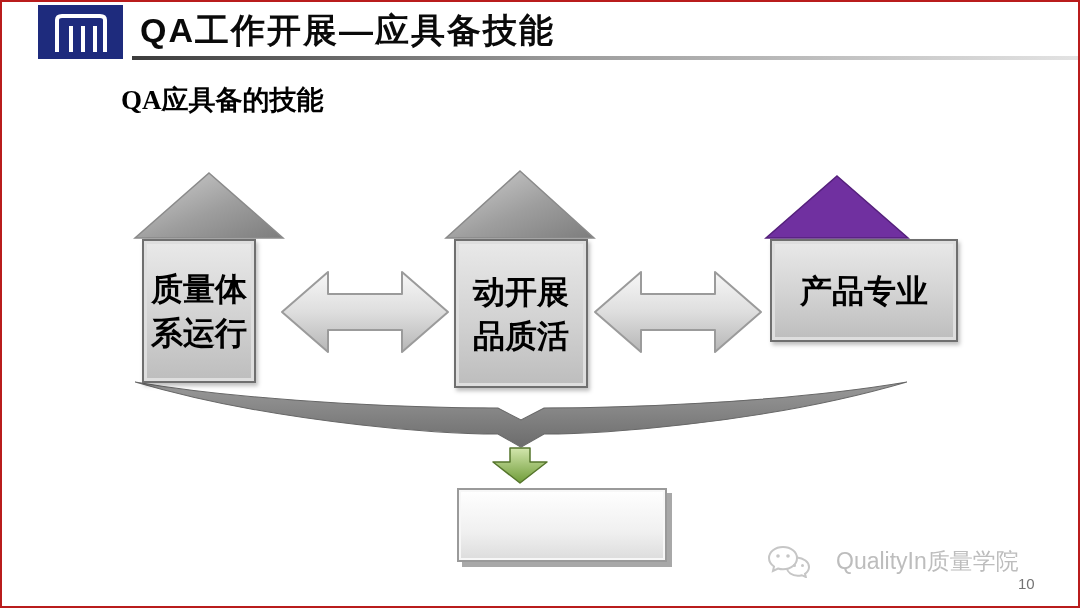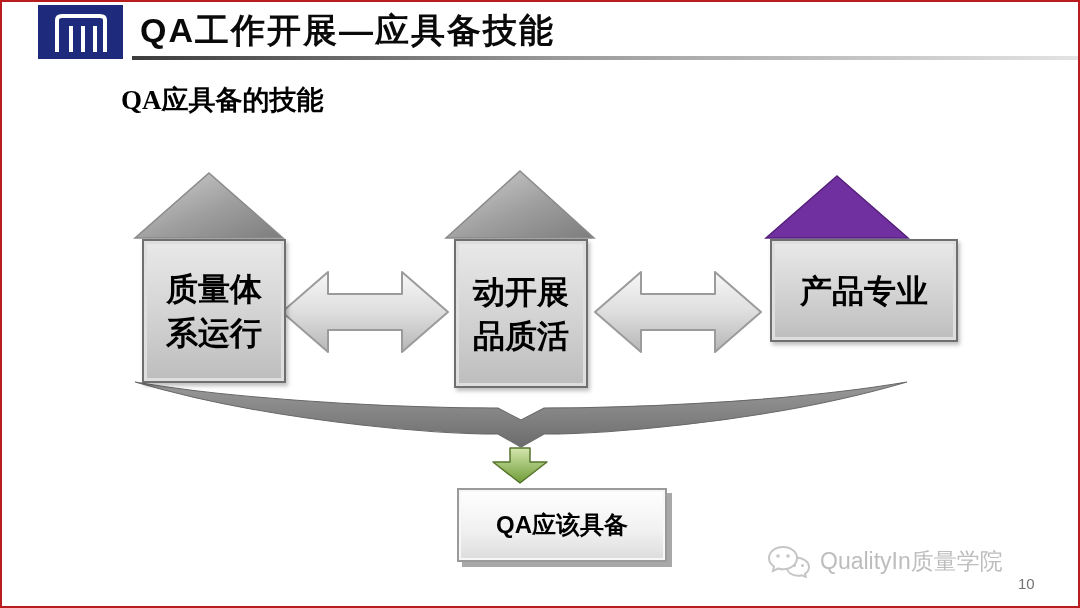--- a/index.html
+++ b/index.html
@@ -34,21 +34,21 @@
   .house-box {
     display:flex; flex-direction:column; align-items:center; justify-content:center;
     background:linear-gradient(180deg,#e9e9e9 0%,#d2d2d2 55%,#bdbdbd 100%);
     border:2px solid #6f6f6f;
     box-shadow:inset 0 0 0 3px #dedede, 2px 3px 4px rgba(0,0,0,0.25);
     z-index:2;
     font-family:"Liberation Serif","DejaVu Serif",serif;
     font-weight:bold; color:#000; text-align:center;
   }
   .house-line { font-size:32px; line-height:44px; white-space:pre; }
-  .box-1 { left:140px; top:237px; width:144px; height:144px;text-align:right; }
+  .box-1 { left:140px; top:237px; width:114px; height:144px;text-align:right; }
   .box-2 { left:452px; top:237px; width:134px; height:149px; }
   .box-3 { left:768px; top:237px; width:188px; height:103px; }
   .roof-1 { left:131px; top:169px; width:152px; height:69px; z-index:1; }
   .roof-2 { left:442px; top:167px; width:152px; height:71px; z-index:1; }
   .roof-3 { left:762px; top:172px; width:146px; height:66px; z-index:1; }
 
   .arrow-1 { left:277px; top:263px; width:172px; height:94px; z-index:1; }
   .arrow-2 { left:590px; top:263px; width:172px; height:94px; z-index:1; }
 
   .swoosh { left:133px; top:377px; width:772px; height:72px; z-index:0; }
@@ -59,21 +59,21 @@
     display:flex; flex-direction:column; align-items:center; justify-content:center;
     background:linear-gradient(180deg,#ffffff 0%,#f0f0f0 60%,#dcdcdc 100%);
     border:2px solid #9a9a9a;
     box-shadow:5px 5px 0 #a8a8a8, inset 0 0 0 2px #f7f7f7;
     font-weight:bold; color:#000; text-align:center;
   }
   .result-line { font-size:24px; line-height:34px; }
 
   .watermark {
     left:764px; top:540px; height:38px;
-    display:flex; align-items:center; gap:8px;
+    display:flex; align-items:center; gap:24px;
     color:#bdbdbd; font-size:23px;
     font-family:"Liberation Sans","DejaVu Sans",sans-serif;
   }
   .page-number {
     left:1016px; top:573px; font-size:15px; color:#737373;
   }
   svg { display:block; }
 </style>
 </head>
 <body>
@@ -151,21 +151,20 @@
   <svg class="abs swoosh" viewBox="0 0 770 70">
     <path d="M 0,2 C 150,46 320,54 362,54 L 385,67 L 408,54 C 450,54 620,46 770,2
              C 640,24 470,28 408,28 L 385,40 L 362,28 C 300,28 130,24 0,2 Z" fill="url(#swooshGrad)" stroke="#676767" stroke-width="1"></path>
   </svg>
 
   <svg class="abs green-arrow" viewBox="0 0 58 38">
     <polygon points="19,1 39,1 39,15 56,15 29,36 2,15 19,15" fill="url(#greenGrad)" stroke="#55752c" stroke-width="1.5" stroke-linejoin="round"></polygon>
   </svg>
 
   <div class="abs result-box">
-    <div class="result-line">QA应该具备</div>
   </div>
 
   <div class="abs watermark">
     <svg width="46" height="34" viewBox="0 0 46 34">
       <g stroke="#c6c6c6" stroke-width="2" fill="none">
         <path d="M17,3 C9,3 3,8 3,14 C3,17.5 5,20.5 8,22.5 L7,27 L12,24.5 C13.6,25 15.3,25.3 17,25.3 C25,25.3 31,20.3 31,14 C31,8 25,3 17,3 Z"></path>
         <path d="M31,13.5 C37.5,14 43,18 43,23 C43,25.8 41.4,28.2 39,29.8 L39.8,33 L35.8,31.2 C34.5,31.6 33.2,31.8 31.8,31.8 C26,31.8 21.3,28.3 20.8,24"></path>
       </g>
       <g fill="#c6c6c6">
         <circle cx="12" cy="12" r="1.8"></circle>

